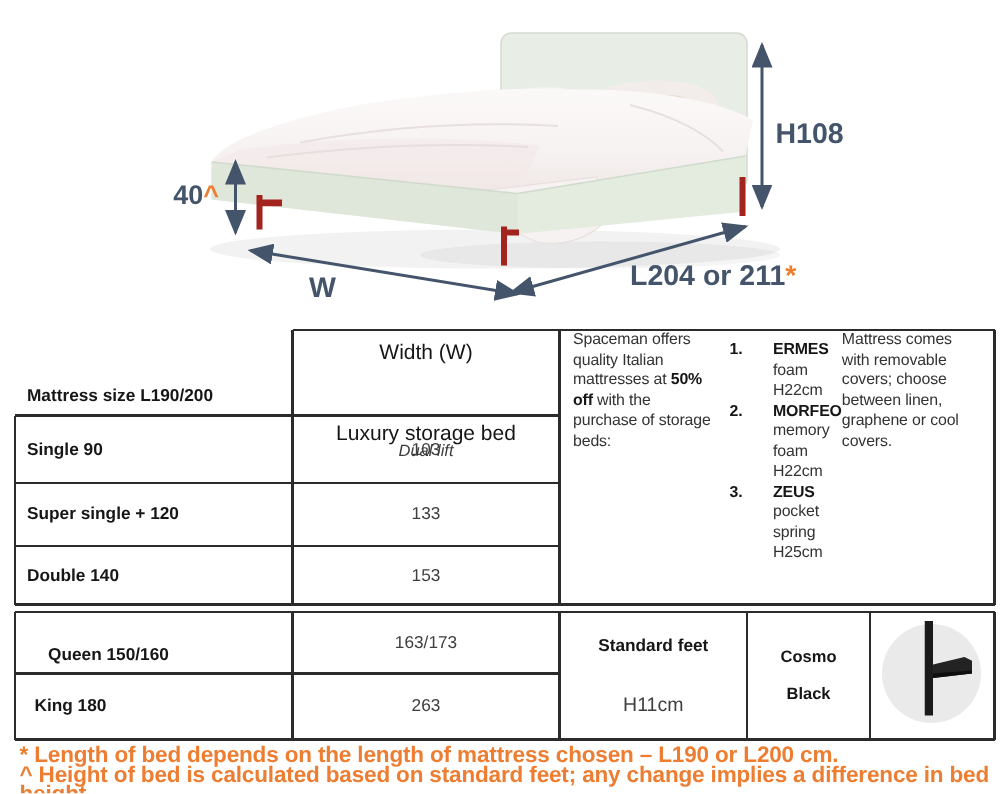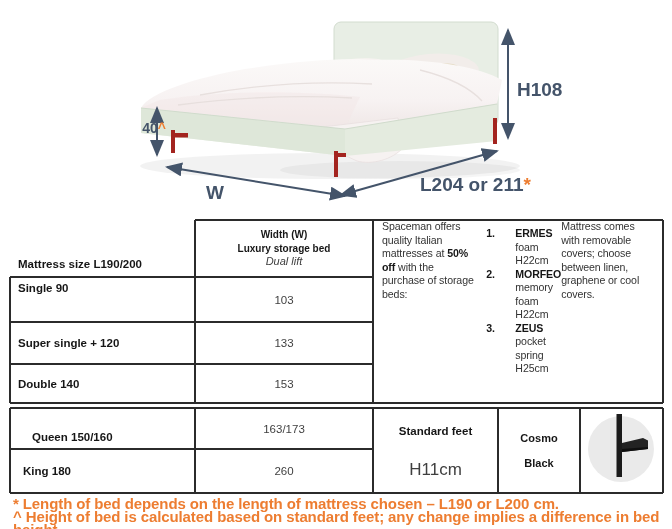--- a/index.html
+++ b/index.html
@@ -7,44 +7,44 @@
     position:relative;width:672px;height:529px;background:#ffffff;overflow:hidden;
     font-family:"Liberation Sans", sans-serif;color:#111;
   }
   .abs{position:absolute;}
   svg{display:block;}
 
   
   .dim{position:absolute;font-weight:bold;color:#44546A;letter-spacing:0;}
   .dim .mark{color:#ED7D31;}
   .dim-h{left:517px;top:79px;font-size:19px;}
-  .dim-40{left:124px;top:120px;width:42px;text-align:right;font-size:14px;}
+  .dim-40{left:104px;top:120px;width:42px;text-align:right;font-size:18px;}
   .dim-w{left:198px;top:182px;width:34px;text-align:center;font-size:19px;}
   .dim-l{left:420px;top:174px;font-size:19px;white-space:nowrap;}
 
   
   .cell{position:absolute;display:flex;align-items:center;box-sizing:border-box;}
   .row-label{left:10px;width:185px;padding-left:8px;font-size:11.5px;font-weight:bold;color:#161616;}
   .row-value{left:195px;width:178px;justify-content:center;font-size:11.5px;color:#3f3f3f;border-radius:13px;}
   .row-header{left:18px;top:258px;font-size:11.5px;font-weight:bold;color:#161616;}
   .col-header{left:195px;top:220px;width:178px;height:57px;flex-direction:column;justify-content:center;text-align:center;line-height:13.5px;}
-  .col-header .b{font-weight:bold;font-size:10px;color:#161616;}
+  .col-header .b{font-weight:normal;font-size:14px;color:#161616;margin-top:40px;}
   .col-header .i{font-style:italic;font-size:11px;color:#3d3d3d;}
 
   .info-cell{left:373px;top:220px;width:290px;height:183px;flex-direction:row;justify-content:center;align-items:flex-start;
     padding:0 8px 0 9px;font-size:10.6px;line-height:13.5px;color:#333;letter-spacing:-0.1px;}
   .info-cell p{margin:0;}
   .info-cell .list{margin:7px 0;}
   .info-cell .li{display:flex;}
   .info-cell .li-num{display:inline-block;width:29px;margin-left:10px;font-weight:bold;color:#161616;flex:0 0 auto;}
   .info-cell b{color:#161616;}
 
   .feet-cell{left:373px;top:408px;width:125px;height:85px;flex-direction:column;justify-content:center;text-align:center;line-height:13.5px;gap:24px;}
   .feet-cell .t{font-weight:bold;font-size:11.5px;color:#161616;}
-  .feet-cell .s{font-size:17px;color:#3f3f3f;}
+  .feet-cell .s{font-size:13px;color:#3f3f3f;}
   .finish-cell{left:498px;top:408px;width:82px;height:85px;flex-direction:column;justify-content:center;text-align:center;
     font-weight:bold;font-size:11px;line-height:13px;color:#161616;gap:12px;}
 
   .footnotes{position:absolute;left:13px;top:498px;font-size:15px;font-weight:bold;color:#ED7D31;line-height:12.8px;letter-spacing:-0.1px;}
 </style>
 </head>
 <body>
 
 <div class="page">
 
@@ -136,34 +136,34 @@
   </svg>
 
   <div class="abs row-header">Mattress size L190/200</div>
 
   <div class="cell col-header">
     <div class="b">Width (W)</div>
     <div class="b">Luxury storage bed</div>
     <div class="i">Dual lift</div>
   </div>
 
-  <div class="cell row-label" style="top:265px;height:45px;border-radius:10px;">Single 90</div>
+  <div class="cell row-label" style="top:277px;height:45px;border-radius:10px;">Single 90</div>
   <div class="cell row-value" style="top:277px;height:45px;">103</div>
 
   <div class="cell row-label" style="top:322px;height:42px;">Super single + 120</div>
   <div class="cell row-value" style="top:322px;height:42px;">133</div>
 
   <div class="cell row-label" style="top:364px;height:39px;">Double 140</div>
   <div class="cell row-value" style="top:364px;height:39px;">153</div>
 
   <div class="cell row-label" style="top:408px;height:57px;padding-left:22px;">Queen 150/160</div>
   <div class="cell row-value" style="top:408px;height:41px;">163/173</div>
 
   <div class="cell row-label" style="top:449px;height:44px;padding-left:13px;">King 180</div>
-  <div class="cell row-value" style="top:449px;height:44px;">260</div>
+  <div class="cell row-value" style="top:449px;height:44px;">263</div>
 
   <div class="cell info-cell">
     <p><span>Spaceman offers quality Italian mattresses at </span><b>50% off</b><span> with the purchase of storage beds:</span></p>
     <div class="list">
       <div class="li">
         <span class="li-num">1.</span>
         <span><b>ERMES</b><span> foam H22cm</span></span>
       </div>
       <div class="li">
         <span class="li-num">2.</span>

